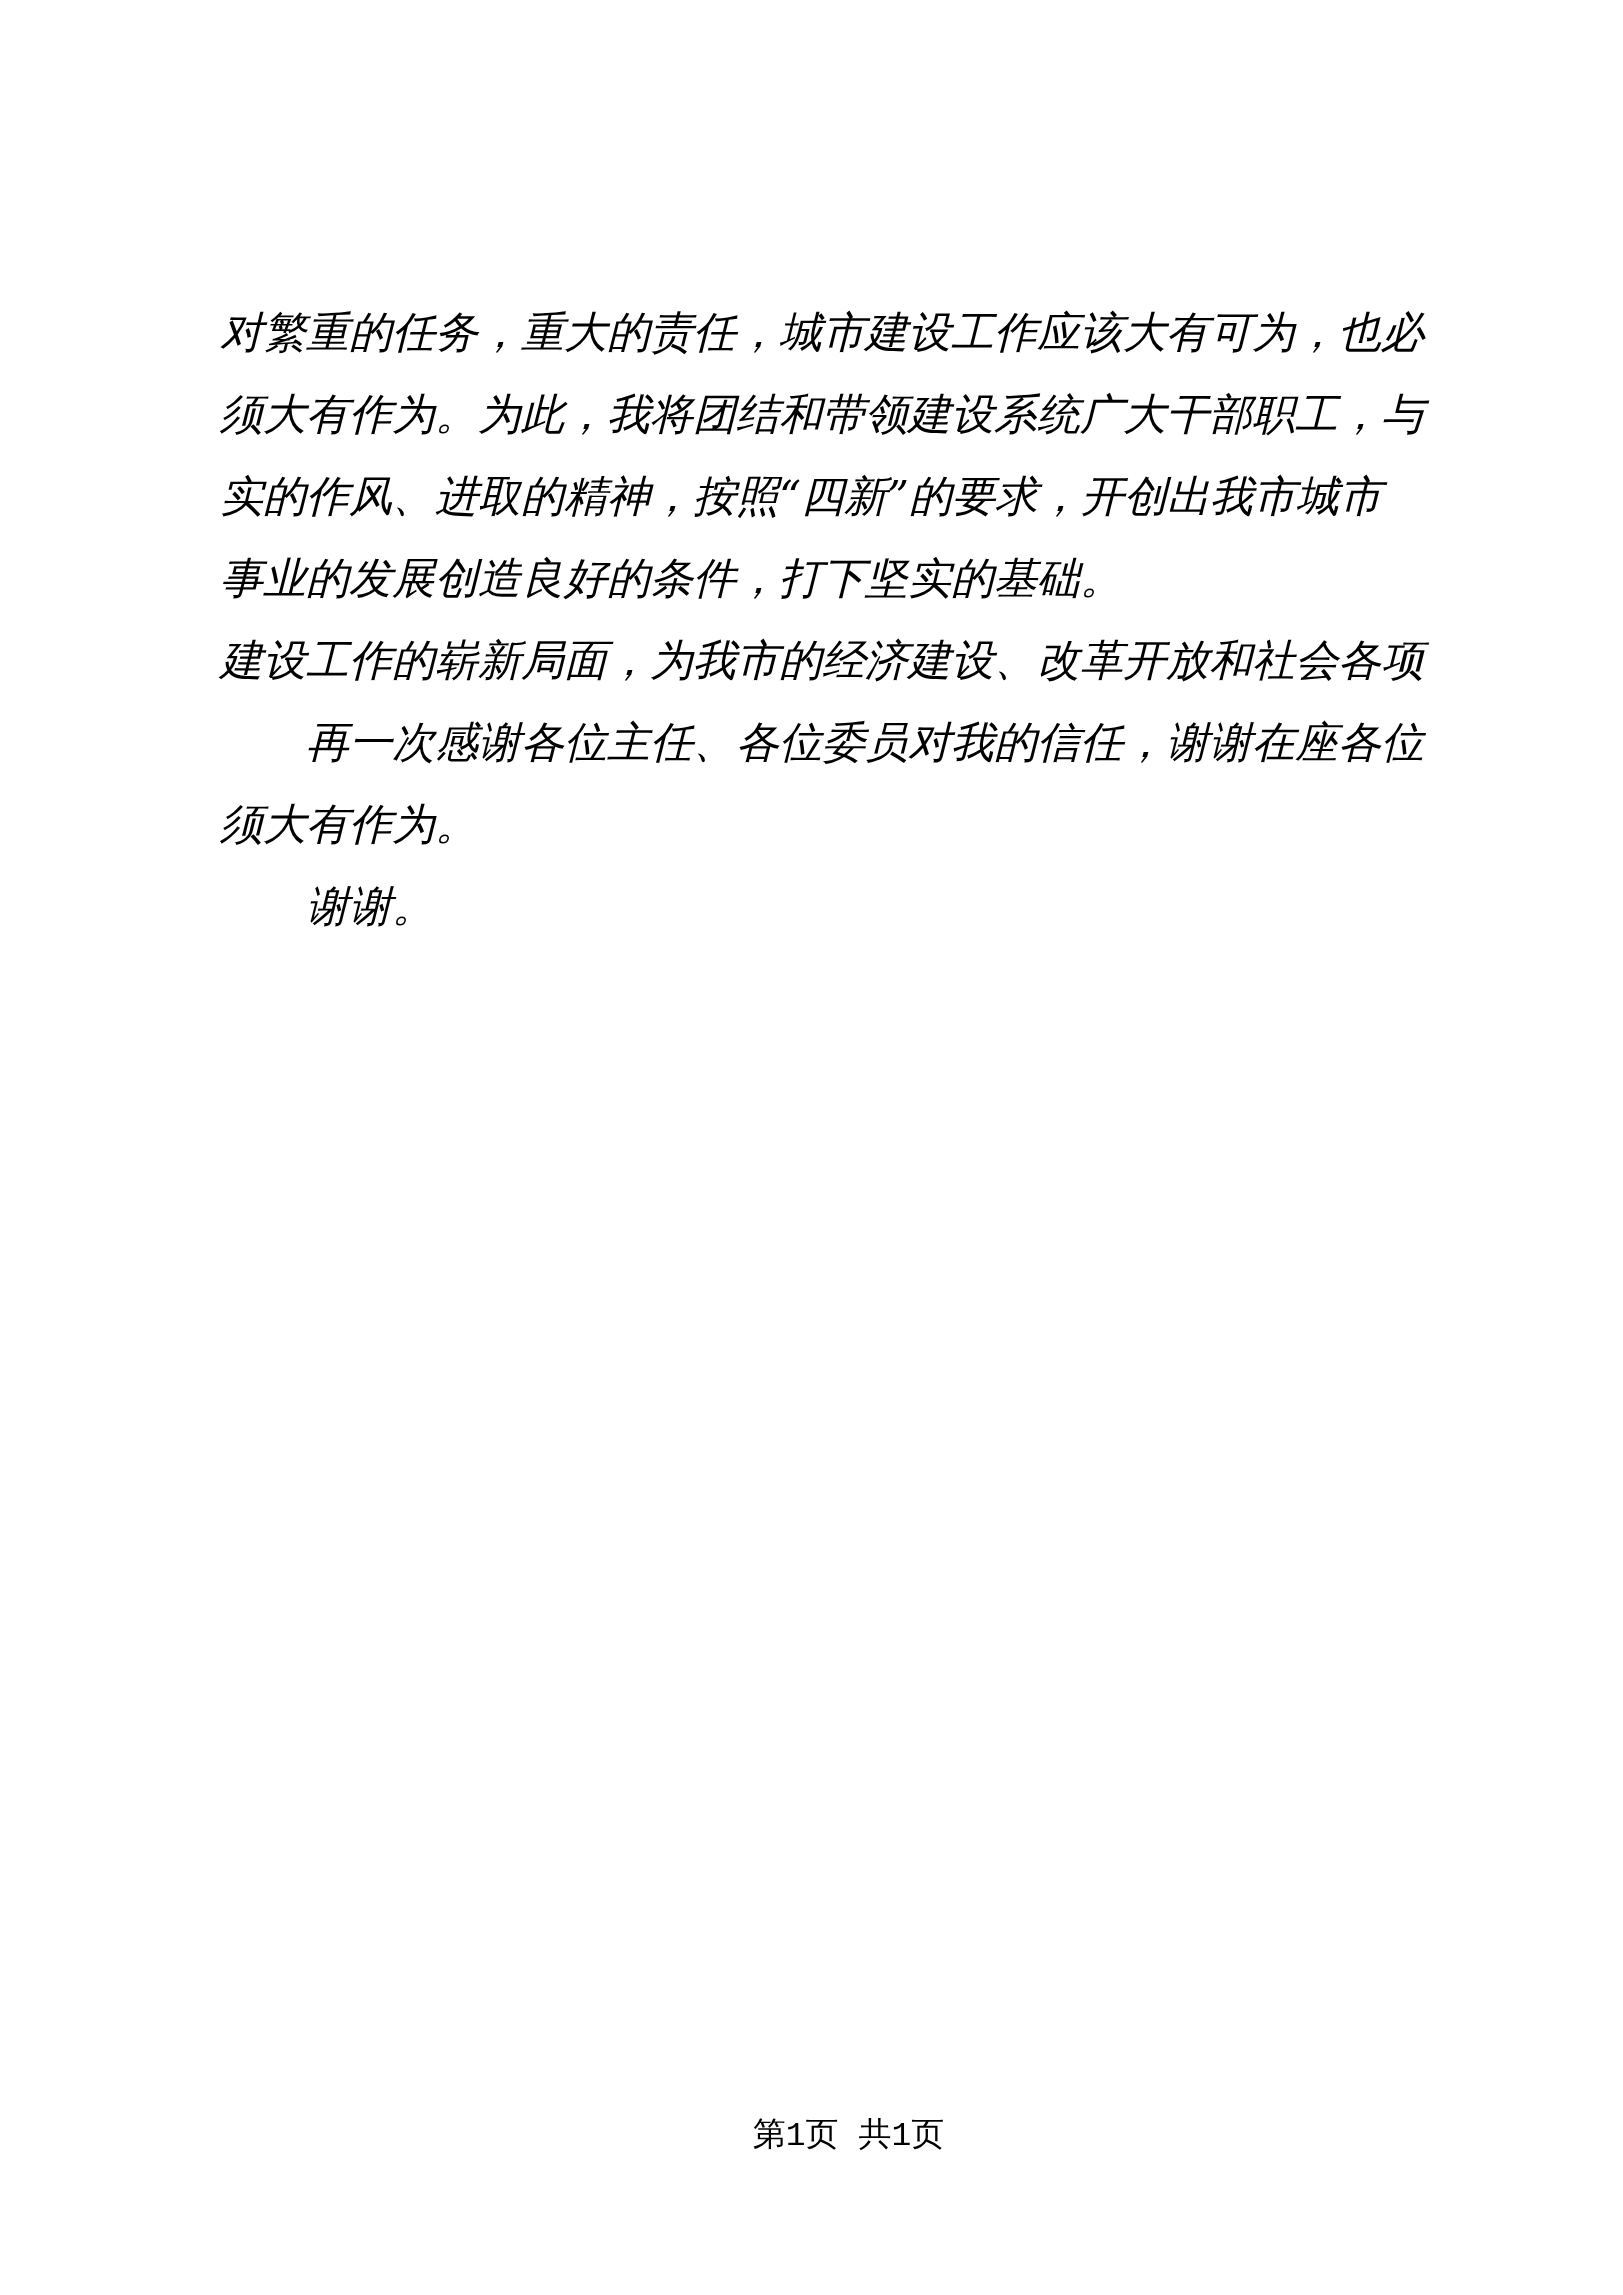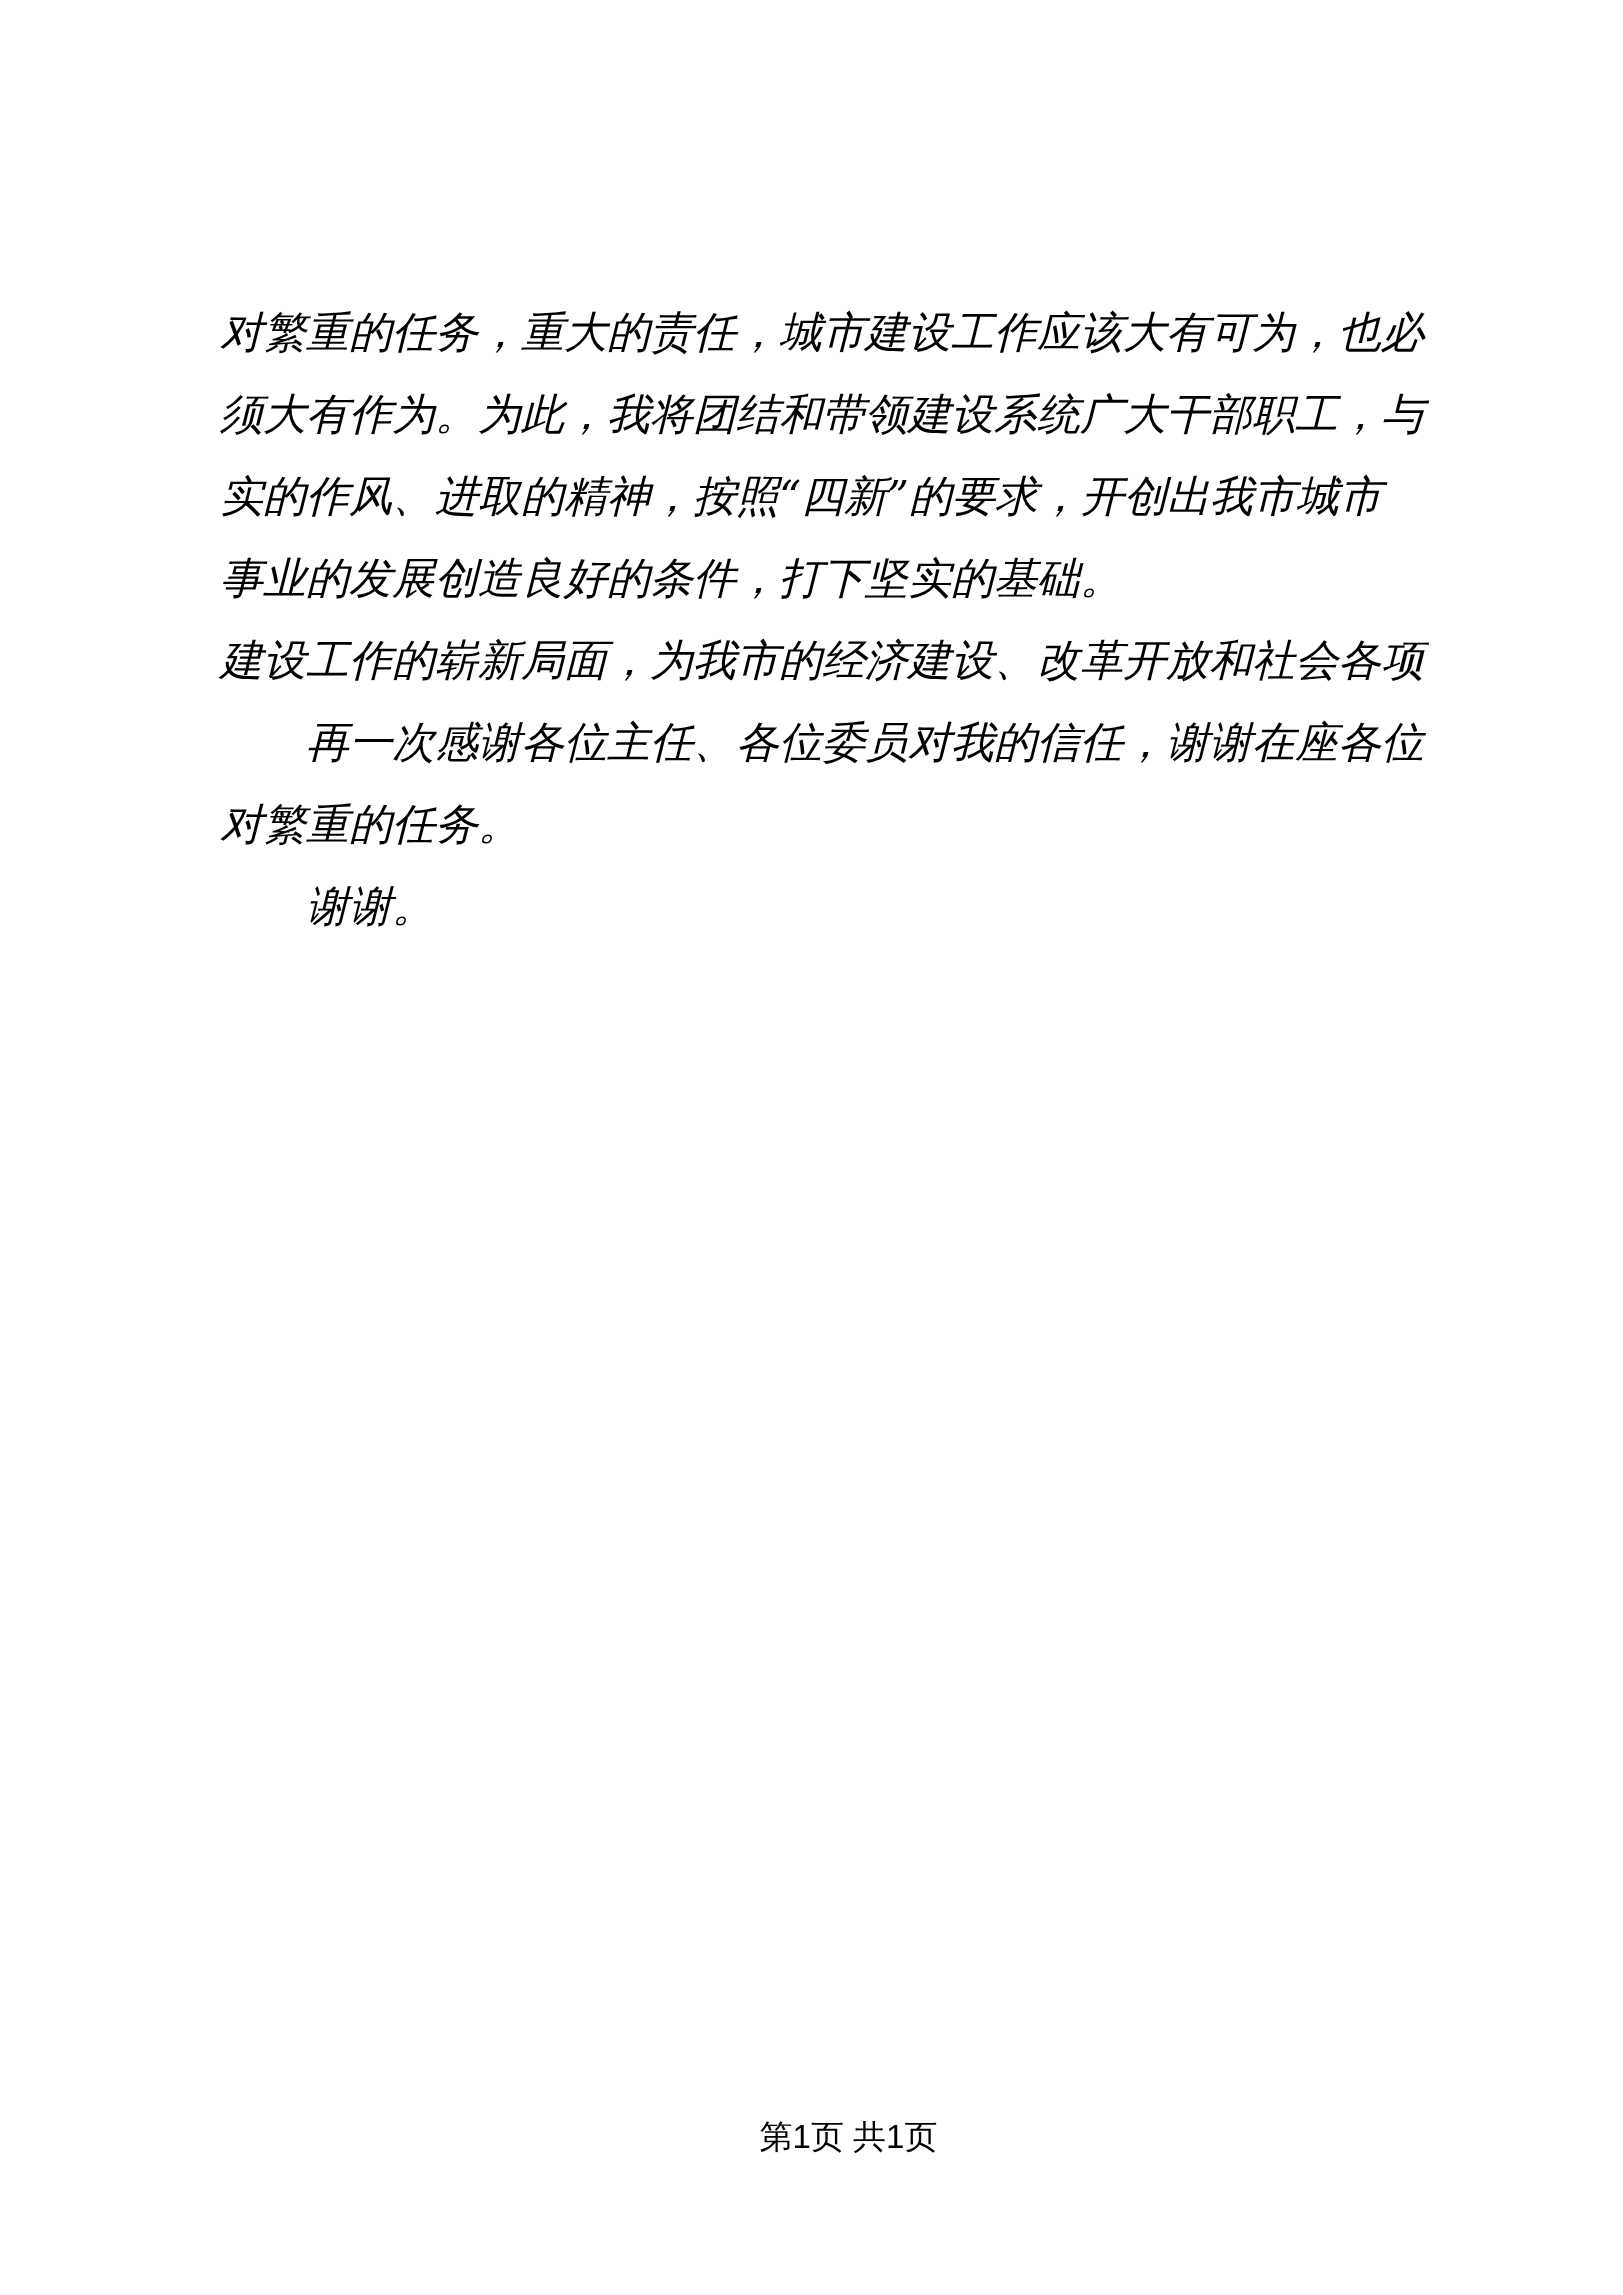--- a/index.html
+++ b/index.html
@@ -46,42 +46,42 @@
   .page-footer {
     position: absolute;
     top: 2119px;
     left: 0;
     width: 1623px;
     text-align: center;
   }
   .footer-text {
     display: inline-block;
     transform: translateX(37px);      
-    font-family: Liberation Sans, sans-serif;
+    font-family: Liberation Mono, monospace;
     font-style: normal;
     font-size: 33px;
     line-height: 36px;
     color: var(--text-color, #000000);
   }
 </style>
 </head>
 <body>
 
 <div class="page">
   <main class="doc-body" id="doc-body">
       <div class="para">
         <div class="line">对繁重的任务，重大的责任，城市建设工作应该大有可为，也必</div>
         <div class="line">须大有作为。为此，我将团结和带领建设系统广大干部职工，与</div>
         <div class="line">实的作风、进取的精神，按照“四新”的要求，开创出我市城市</div>
         <div class="line">事业的发展创造良好的条件，打下坚实的基础。</div>
         <div class="line">建设工作的崭新局面，为我市的经济建设、改革开放和社会各项</div>
       </div>
       <div class="para indent">
         <div class="line">再一次感谢各位主任、各位委员对我的信任，谢谢在座各位</div>
-        <div class="line">对繁重的任务。</div>
+        <div class="line">须大有作为。</div>
       </div>
       <div class="para indent">
         <div class="line">谢谢。</div>
       </div>
     </main>
   <footer class="page-footer">
     <span class="footer-text">第1页 共1页</span>
   </footer>
 </div>
 

